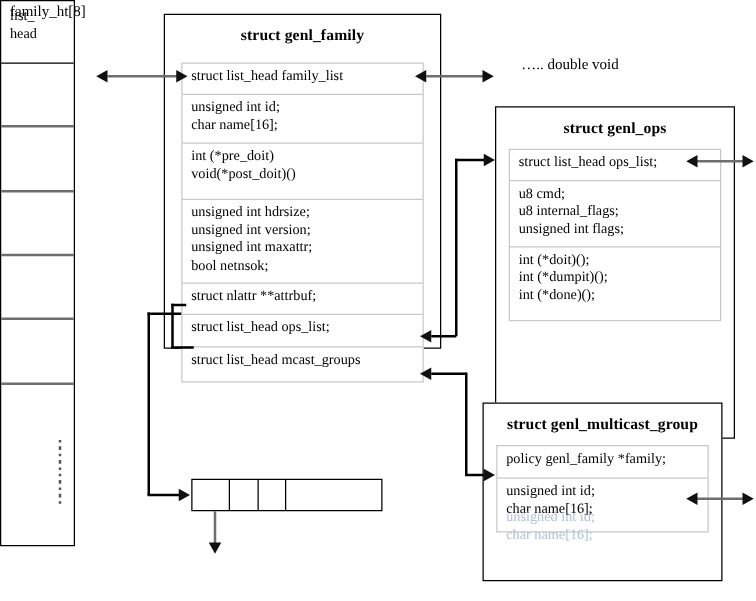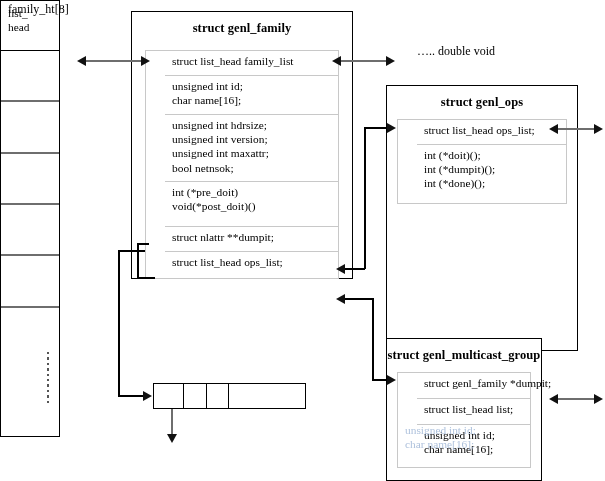--- a/index.html
+++ b/index.html
@@ -27,21 +27,20 @@
     font-weight:bold;
     font-size:12.5px;
     letter-spacing:.1px;
   }
   .rows{
     position:absolute;
     left:0;right:0;
     border:1px solid #c8c8c8;
     box-sizing:border-box;
     background:#fff;
-    padding-left:19px;
   }
   .row{
     box-sizing:border-box;
     border-bottom:1px solid #c8c8c8;
     padding:3px 0 3px 7px;
     font-size:11.4px;
     line-height:14.2px;
     white-space:pre;
   }
   .row:last-child{border-bottom:none;}
@@ -129,48 +128,51 @@
     <i></i>
 </div>
 
 <div class="outer-box" id="box-family" style="left:131px;top:11px;width:222px;height:268px;">
   <div class="box-title" style="top:9px;">struct genl_family</div>
 
   <div class="rows" style="top:38px;left:13px;right:13px;">
     <div class="row" style="height:25px;">struct list_head family_list</div>
     <div class="row" style="height:39px;">unsigned int id;
 char name[16];</div>
+    <div class="row" style="height:45px;">int (*pre_doit)
+void(*post_doit)()</div>
     <div class="row" style="height:67px;">unsigned int hdrsize;
 unsigned int version;
 unsigned int maxattr;
 bool netnsok;</div>
-    <div class="row" style="height:45px;">int (*pre_doit)
-void(*post_doit)()</div>
-    <div class="row" style="height:25px;">struct nlattr **dumpit;</div>
+    <div class="row" style="height:25px;">struct nlattr **attrbuf;</div>
     <div class="row" style="height:26px;">struct list_head ops_list;</div>
-  </div>
-</div>
-
-<div class="outer-box" id="box-ops" style="left:386px;top:85px;width:192px;height:266px;">
+    <div class="row" style="height:27px;">struct list_head mcast_groups</div>
+  </div>
+</div>
+
+<div class="outer-box" id="box-ops" style="left:396px;top:85px;width:192px;height:266px;">
   <div class="box-title" style="top:9px;">struct genl_ops</div>
 
   <div class="rows" style="top:33px;left:10px;right:10px;">
     <div class="row" style="height:25px;">struct list_head ops_list;</div>
+    <div class="row" style="height:53px;">u8 cmd;
+u8 internal_flags;
+unsigned int flags;</div>
     <div class="row" style="height:58px;">int (*doit)();
 int (*dumpit)();
 int (*done)();</div>
   </div>
 </div>
 
-<div class="outer-box" id="box-mcast" style="left:386px;top:338px;width:156px;height:143px;">
+<div class="outer-box" id="box-mcast" style="left:386px;top:322px;width:192px;height:143px;">
   <div class="box-title" style="top:9px;">struct genl_multicast_group</div>
 
   <div class="rows" style="top:33px;left:10px;right:10px;">
-    <div class="row" style="height:26px;">struct genl_family *dumpit;</div>
-    <div class="row" style="height:26px;">struct list_head list;</div>
+    <div class="row" style="height:26px;">policy genl_family *family;</div>
     <div class="row" style="height:42px;">unsigned int id;
 char name[16];</div>
   </div>
   <div class="ghost" style="left:18px;top:84px;">unsigned int id;
 char name[16];</div>
 </div>
 
 <div class="abs" id="strip">
   <div class="seg" style="width:30px;"></div>
   <div class="seg" style="width:23px;"></div>

